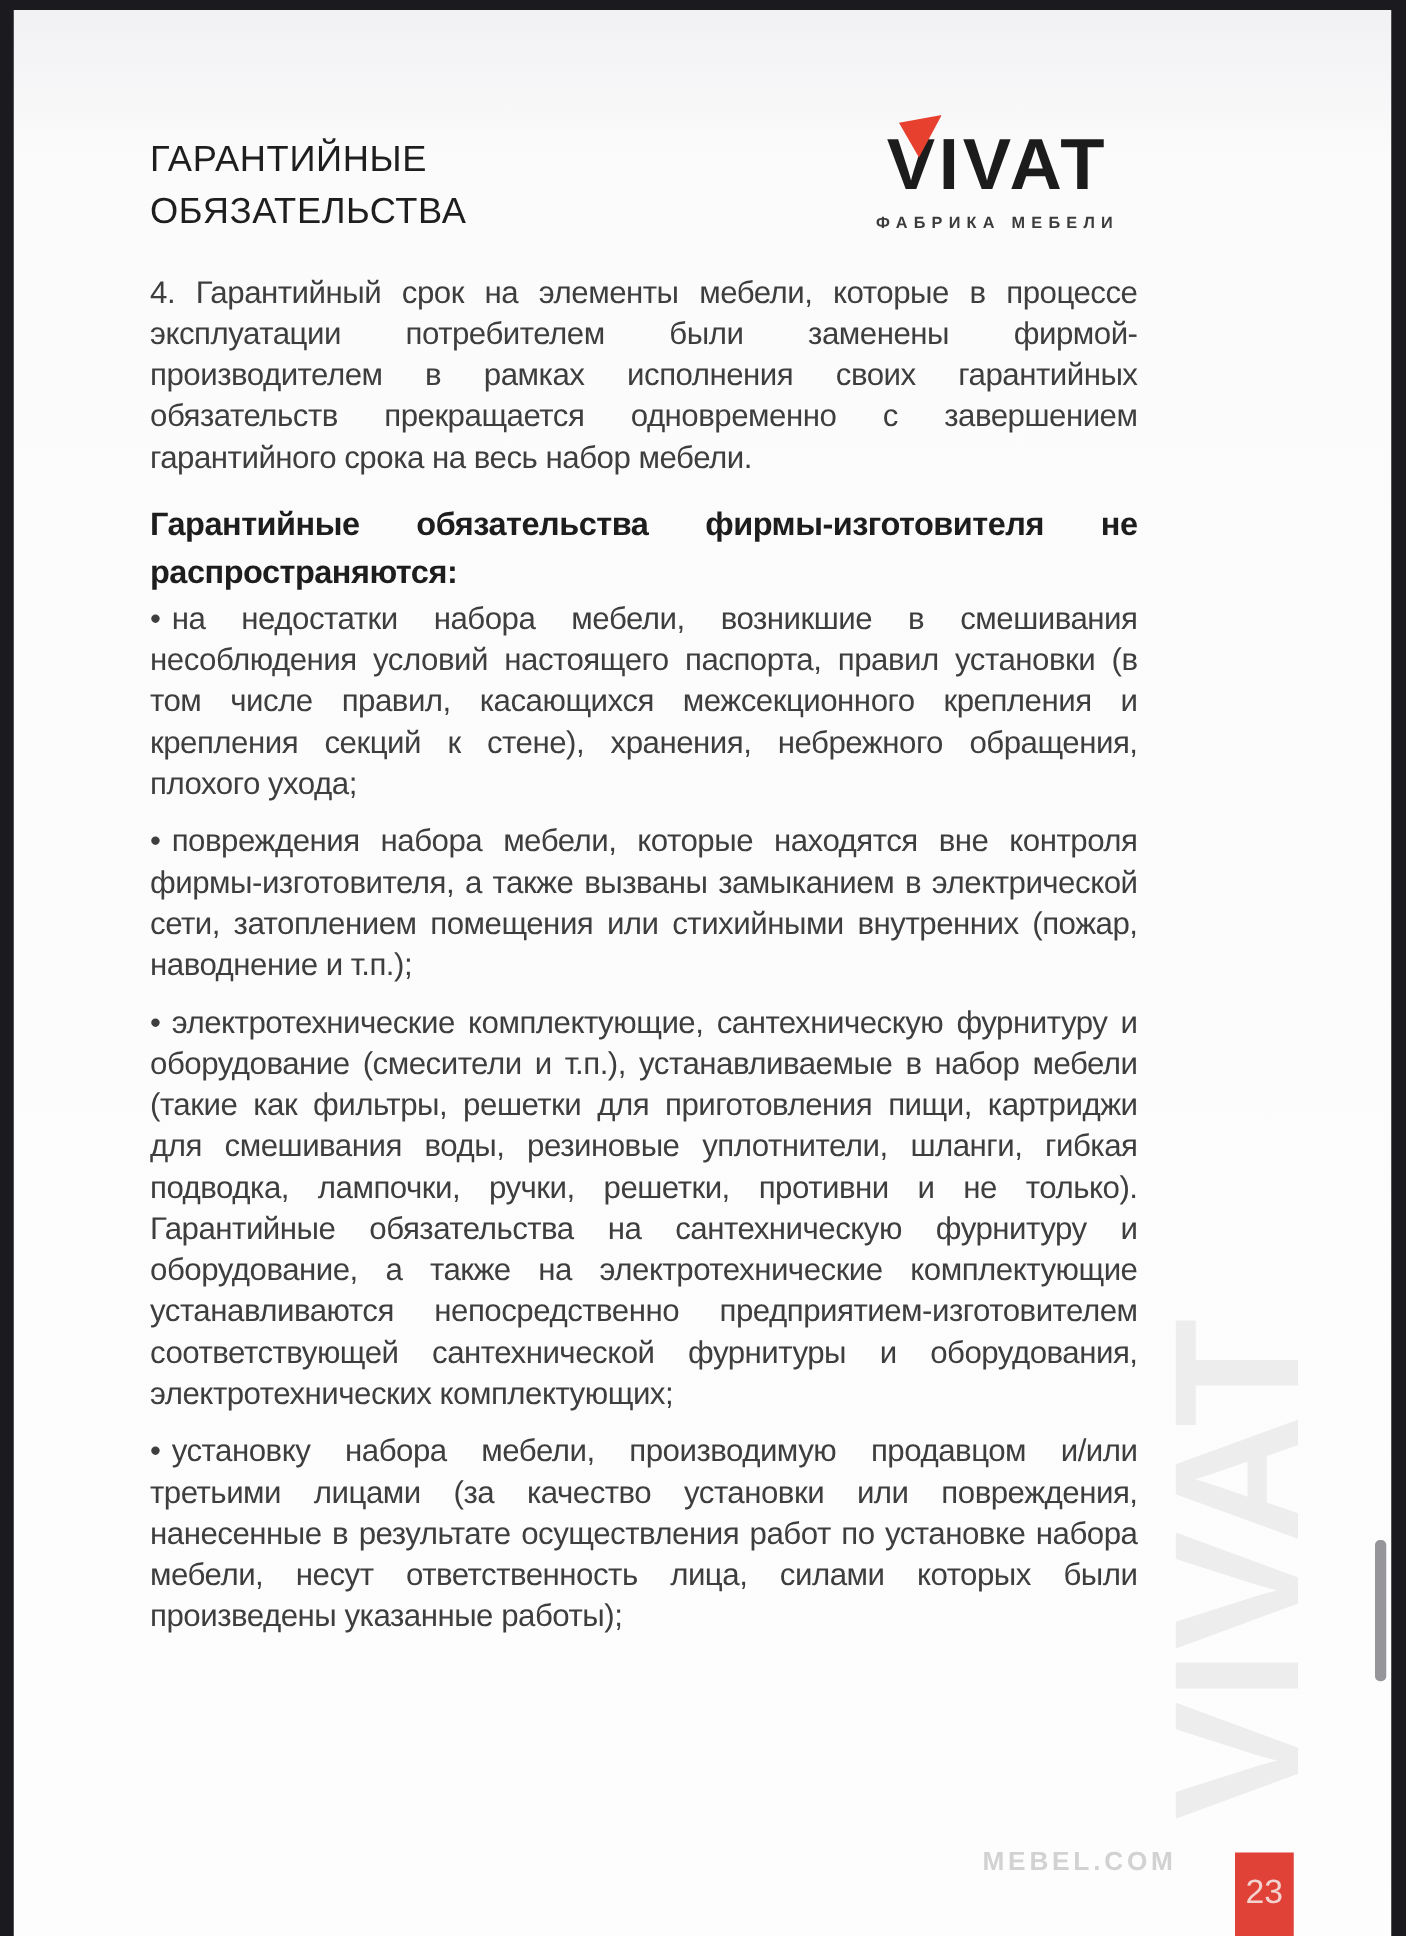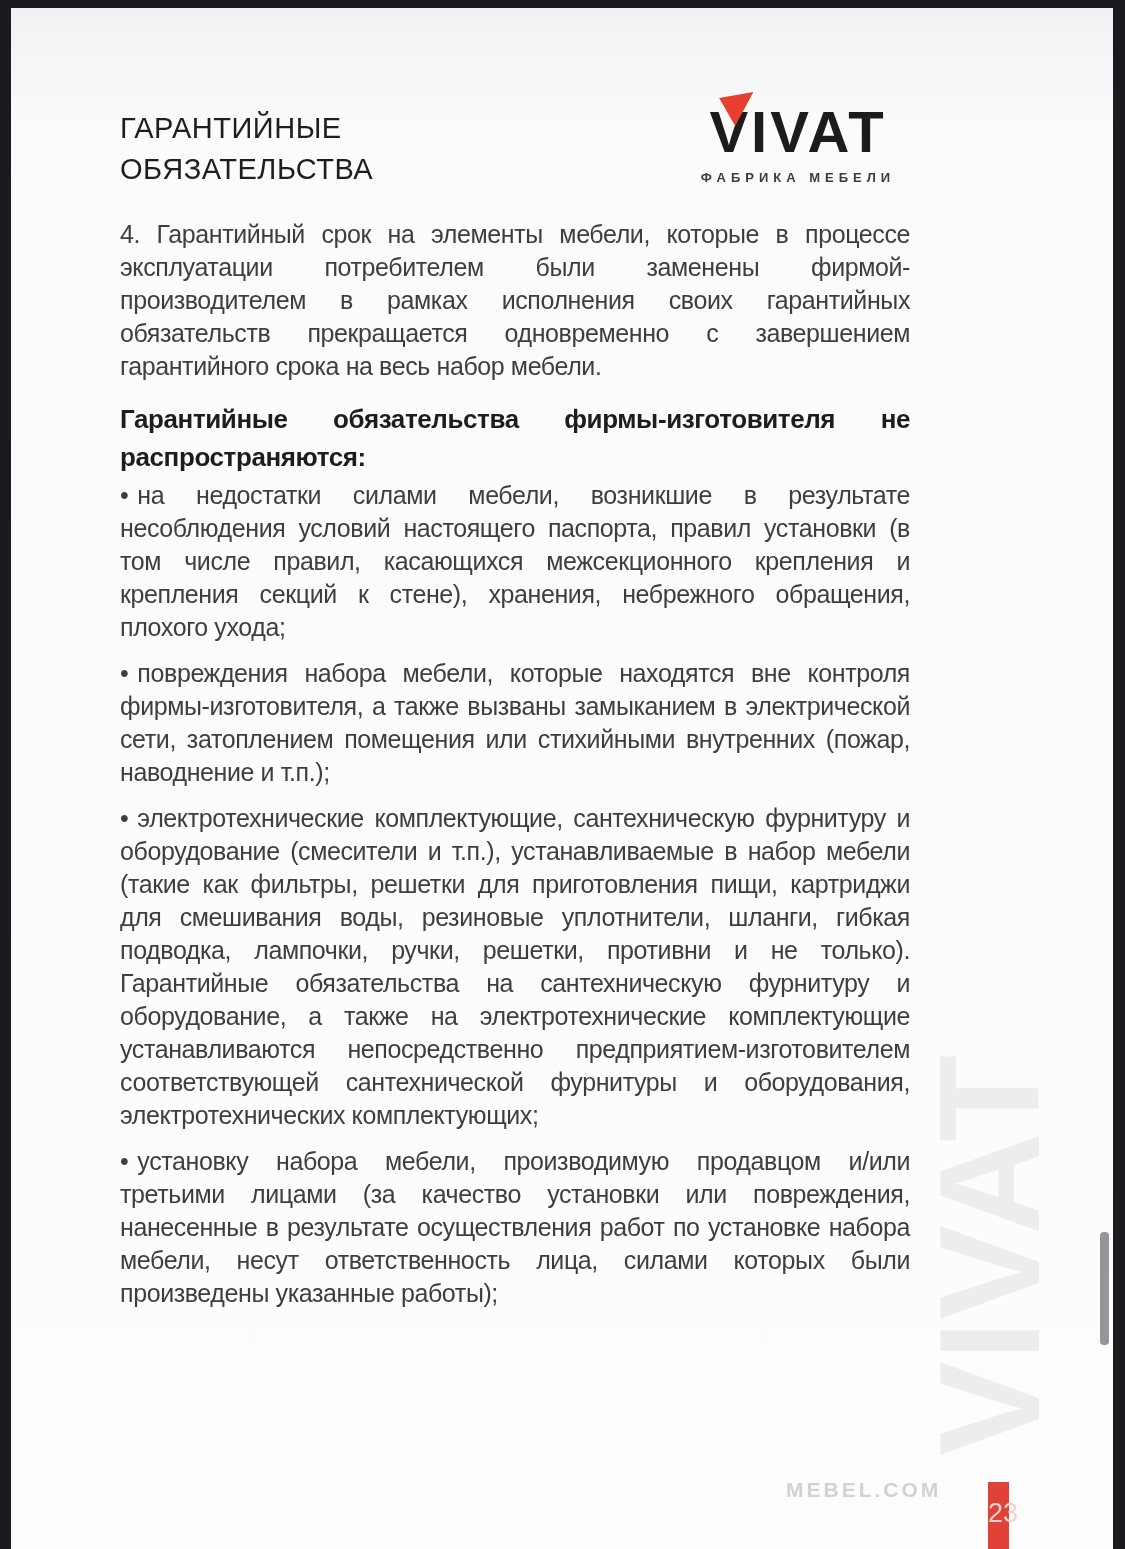--- a/index.html
+++ b/index.html
@@ -90,21 +90,21 @@
     position: absolute;
     left: 775px; top: 1470px;
     font-size: 21px;
     font-weight: bold;
     letter-spacing: 3px;
     color: #d2d2d2;
   }
   .page-num {
     position: absolute;
     left: 977px; top: 1474px;
-    width: 21px; height: 67px;
+    width: 47px; height: 67px;
     box-sizing: border-box;
     padding-top: 16px;
     background: #e04238;
     color: #f3d3cf;
     font-size: 27px;
     font-weight: 400;
     text-align: center;
   }
   
   .scrollbar-thumb {
@@ -131,21 +131,21 @@
       <span>VIVAT</span>
     </div>
     <div class="logo-tagline">ФАБРИКА МЕБЕЛИ</div>
   </div>
 
   <div class="content">
     <div class="para">4. Гарантийный срок на элементы мебели, которые в процессе эксплуатации потребителем были заменены фирмой-производителем в рамках исполнения своих гарантийных обязательств прекращается одновременно с завершением гарантийного срока на весь набор мебели.</div>
 
     <div class="section-heading">Гарантийные обязательства фирмы-изготовителя не распространяются:</div>
 
-    <div class="bullet-item"><span class="bullet-char">•</span><span>на недостатки силами мебели, возникшие в результате несоблюдения условий настоящего паспорта, правил установки (в том числе правил, касающихся межсекционного крепления и крепления секций к стене), хранения, небрежного обращения, плохого ухода;</span></div>
+    <div class="bullet-item"><span class="bullet-char">•</span><span>на недостатки набора мебели, возникшие в смешивания несоблюдения условий настоящего паспорта, правил установки (в том числе правил, касающихся межсекционного крепления и крепления секций к стене), хранения, небрежного обращения, плохого ухода;</span></div>
 
 
     <div class="bullet-item"><span class="bullet-char">•</span><span>повреждения набора мебели, которые находятся вне контроля фирмы-изготовителя, а также вызваны замыканием в электрической сети, затоплением помещения или стихийными внутренних (пожар, наводнение и т.п.);</span></div>
 
     <div class="bullet-item"><span class="bullet-char">•</span><span>электротехнические комплектующие, сантехническую фурнитуру и оборудование (смесители и т.п.), устанавливаемые в набор мебели (такие как фильтры, решетки для приготовления пищи, картриджи для смешивания воды, резиновые уплотнители, шланги, гибкая подводка, лампочки, ручки, решетки, противни и не только). Гарантийные обязательства на сантехническую фурнитуру и оборудование, а также на электротехнические комплектующие устанавливаются непосредственно предприятием-изготовителем соответствующей сантехнической фурнитуры и оборудования, электротехнических комплектующих;</span></div>
 
     <div class="bullet-item"><span class="bullet-char">•</span><span>установку набора мебели, производимую продавцом и/или третьими лицами (за качество установки или повреждения, нанесенные в результате осуществления работ по установке набора мебели, несут ответственность лица, силами которых были произведены указанные работы);</span></div>
 
   </div>
 

